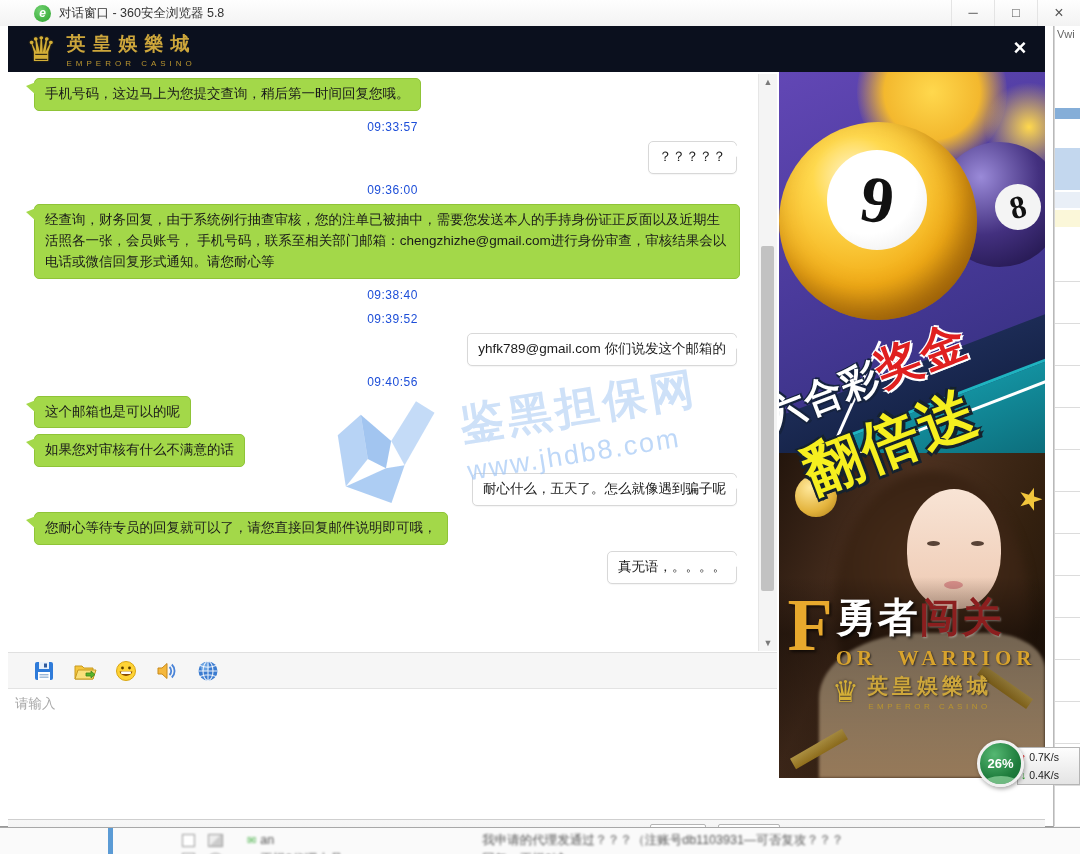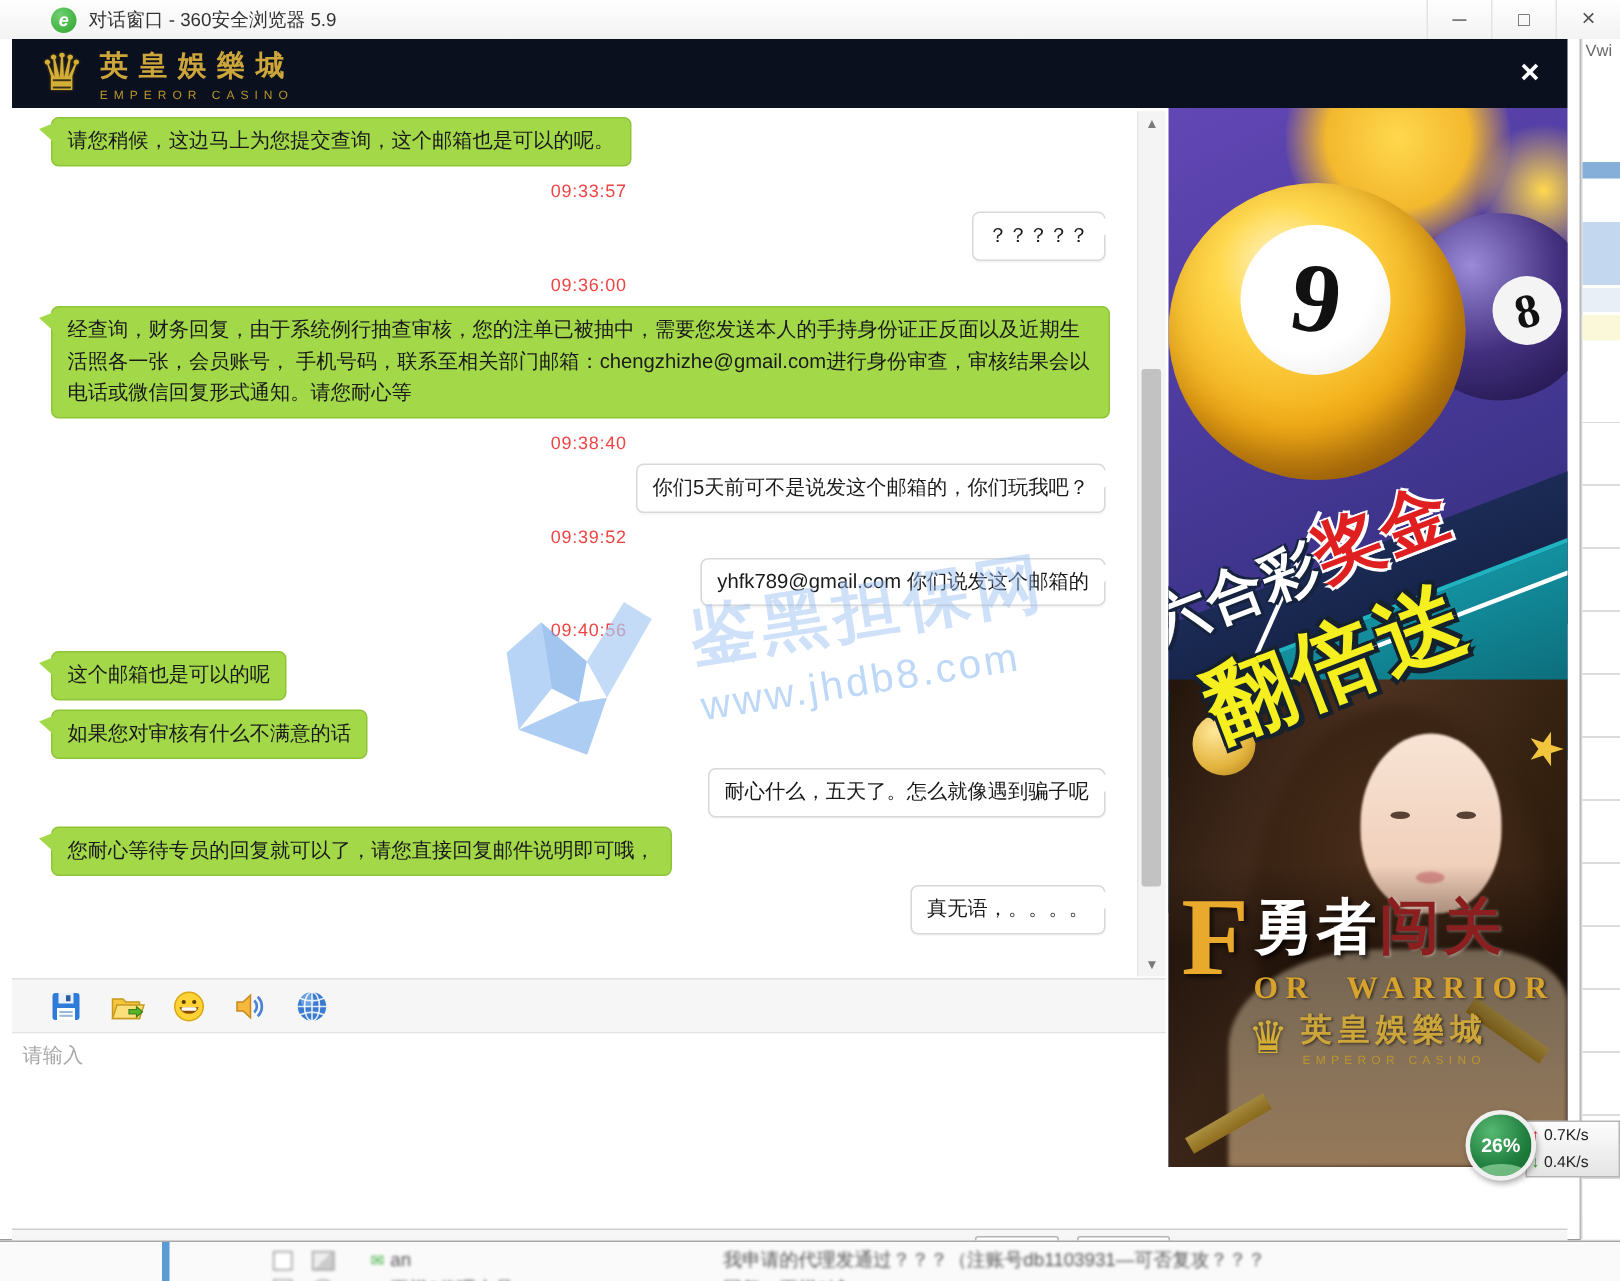--- a/index.html
+++ b/index.html
@@ -28,21 +28,21 @@
   .chat-panel{position:absolute;left:8px;top:46px;width:769px;height:721px;background:#fff;}
   .messages{position:absolute;left:0;top:0;width:769px;height:579px;box-sizing:border-box;padding:6px 26px 0 26px;overflow:hidden;}
   .msg-row{display:flex;margin-bottom:6px;}
   .msg-row.left{justify-content:flex-start;}
   .msg-row.right{justify-content:flex-end;margin-right:14px;}
   .bubble{position:relative;max-width:684px;padding:5px 10px;font-size:13.5px;line-height:1.55;border-radius:5px;color:#1a1a1a;}
   .msg-row.left  .bubble{background:#a3d849;border:1px solid #8fc437;}
   .msg-row.right .bubble{background:#ffffff;border:1px solid #d8d8d8;box-shadow:0 1px 1px rgba(0,0,0,0.04);}
   .msg-row.left  .bubble .tail{position:absolute;left:-9px;top:3px;width:0;height:0;border-top:4px solid transparent;border-bottom:9px solid transparent;border-right:10px solid #a3d849;}
   .msg-row.right .bubble .tail{position:absolute;right:-9px;top:3px;width:0;height:0;border-top:4px solid transparent;border-bottom:9px solid transparent;border-left:10px solid #ffffff;}
-  .msg-time{text-align:center;font-size:12px;color:#ef4444;line-height:20px;margin:2px 0 4px 0;letter-spacing:.5px;}
+  .msg-time{text-align:center;font-size:12px;color:#1d4ed8;line-height:20px;margin:2px 0 4px 0;letter-spacing:.5px;}
 
   
   .watermark{position:absolute;left:322px;top:300px;width:400px;display:flex;align-items:center;transform:rotate(-9deg);opacity:.85;pointer-events:none;z-index:5;}
   .wm-text{margin-left:14px;}
   .wm-site{font-size:44px;font-weight:bold;color:rgba(150,190,240,0.55);letter-spacing:4px;}
   .wm-url{font-size:27px;color:rgba(160,198,245,0.8);margin-top:2px;letter-spacing:2px;}
 
   
   .v-scrollbar{position:absolute;right:0;top:2px;width:18px;height:577px;background:#f4f4f4;border-left:1px solid #e6e6e6;}
   .sb-btn{position:absolute;left:0;width:18px;height:16px;color:#7a7a7a;font-size:9px;text-align:center;line-height:16px;}
@@ -147,21 +147,21 @@
   .mail-sender{margin-left:4px;width:200px;flex:none;white-space:nowrap;overflow:hidden;}
   .mail-subject{margin-left:22px;white-space:nowrap;overflow:hidden;}
 </style>
 </head>
 <body>
 
 <div class="screen">
 
   <div class="titlebar">
     <div class="b360-icon">e</div>
-    <div class="tb-title">对话窗口 - 360安全浏览器 5.9</div>
+    <div class="tb-title">对话窗口 - 360安全浏览器 5.8</div>
     <div class="win-controls">
       <div class="win-btn">─</div>
       <div class="win-btn">□</div>
       <div class="win-btn" style="font-size:16px;">×</div>
     </div>
   </div>
 
   <div class="window-body">
 
     <div class="chat-header">
@@ -172,21 +172,21 @@
       </div>
       <div class="hdr-close">×</div>
     </div>
 
     <div class="chat-panel">
 
       <div class="messages" id="chat-list">
   <div class="msg-row left">
     <div class="bubble">
       <span class="tail"></span>
-      <span class="bubble-text">请您稍候，这边马上为您提交查询，这个邮箱也是可以的呢。</span>
+      <span class="bubble-text">手机号码，这边马上为您提交查询，稍后第一时间回复您哦。</span>
     </div>
   </div>
 
   <div class="msg-time">09:33:57</div>
 
   <div class="msg-row right">
     <div class="bubble">
       <span class="tail"></span>
       <span class="bubble-text">？？？？？</span>
     </div>
@@ -196,26 +196,20 @@
 
   <div class="msg-row left">
     <div class="bubble">
       <span class="tail"></span>
       <span class="bubble-text">经查询，财务回复，由于系统例行抽查审核，您的注单已被抽中，需要您发送本人的手持身份证正反面以及近期生活照各一张，会员账号， 手机号码，联系至相关部门邮箱：chengzhizhe@gmail.com进行身份审查，审核结果会以电话或微信回复形式通知。请您耐心等</span>
     </div>
   </div>
 
   <div class="msg-time">09:38:40</div>
 
-  <div class="msg-row right">
-    <div class="bubble">
-      <span class="tail"></span>
-      <span class="bubble-text">你们5天前可不是说发这个邮箱的，你们玩我吧？</span>
-    </div>
-  </div>
 
   <div class="msg-time">09:39:52</div>
 
   <div class="msg-row right">
     <div class="bubble">
       <span class="tail"></span>
       <span class="bubble-text">yhfk789@gmail.com  你们说发这个邮箱的</span>
     </div>
   </div>
 

